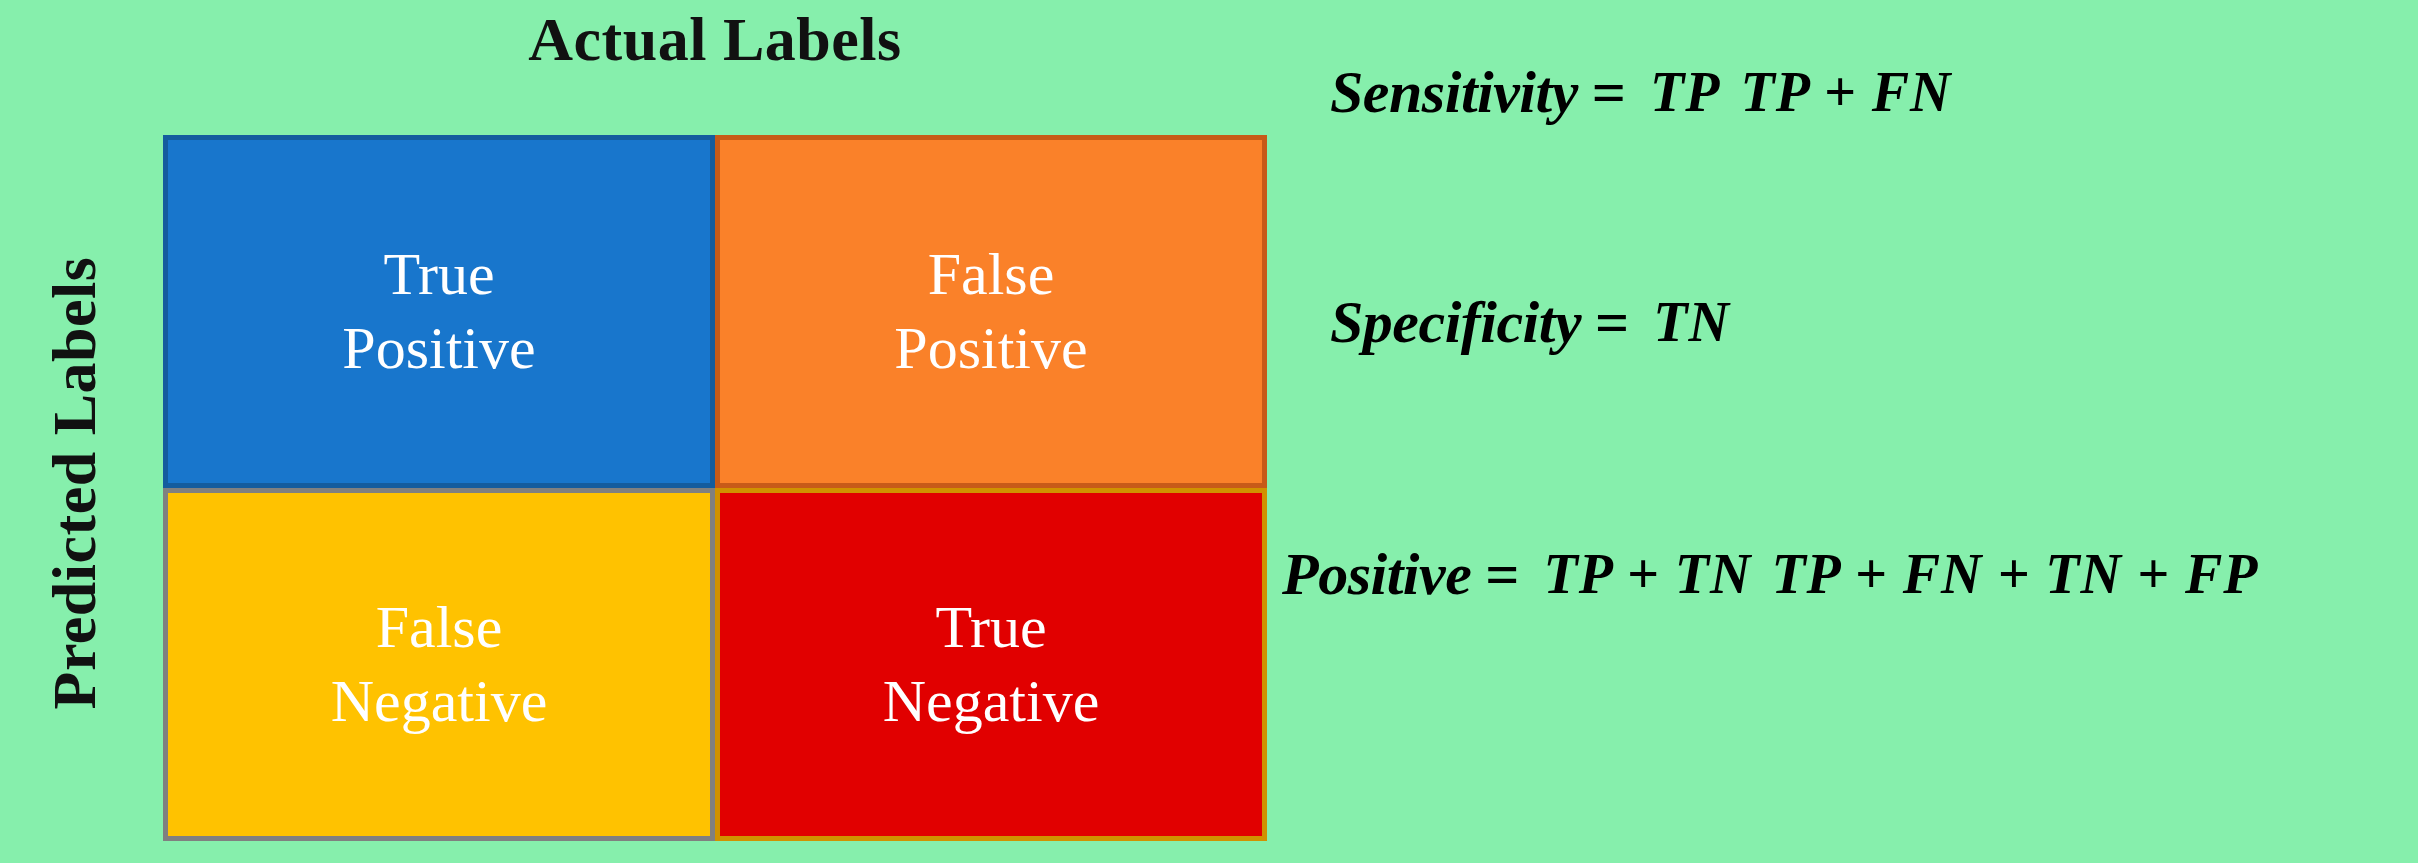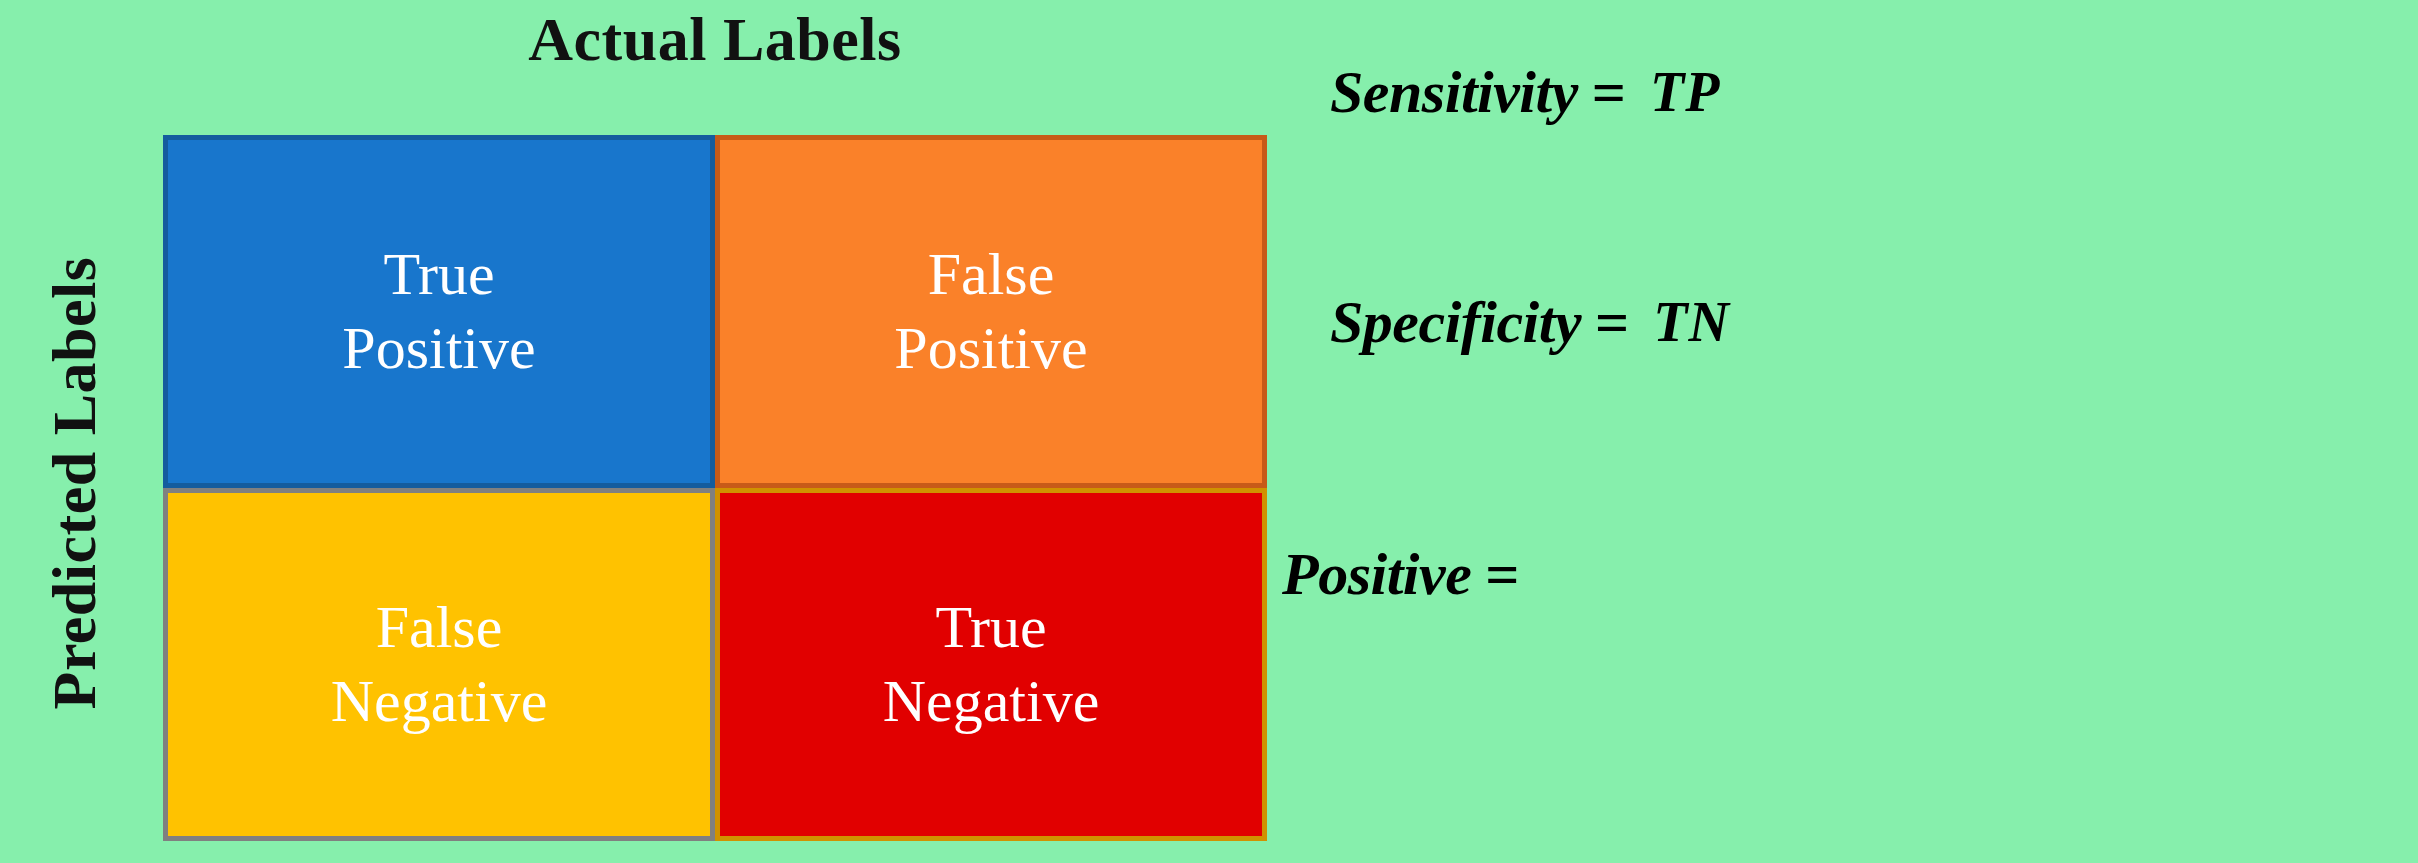--- a/index.html
+++ b/index.html
@@ -184,34 +184,37 @@
   </div>
 
   <div id="formulas-block">
 
     <div class="formula-row" id="formula-0">
       <span class="formula-name">Sensitivity</span>
       <span class="formula-eq">=</span>
       <span class="fraction">
         <span class="numer">TP</span>
         <span class="vinculum"></span>
+        <span class="denom">TP + FN</span>
       </span>
     </div>
 
     <div class="formula-row" id="formula-1">
       <span class="formula-name">Specificity</span>
       <span class="formula-eq">=</span>
       <span class="fraction">
         <span class="numer">TN</span>
         <span class="vinculum"></span>
       </span>
     </div>
 
     <div class="formula-row" id="formula-2">
       <span class="formula-name">Positive</span>
       <span class="formula-eq">=</span>
       <span class="fraction">
+        <span class="numer">TP + TN</span>
         <span class="vinculum"></span>
+        <span class="denom">TP + FN + TN + FP</span>
       </span>
     </div>
 
   </div>
 </div>
 
 </body></html>

